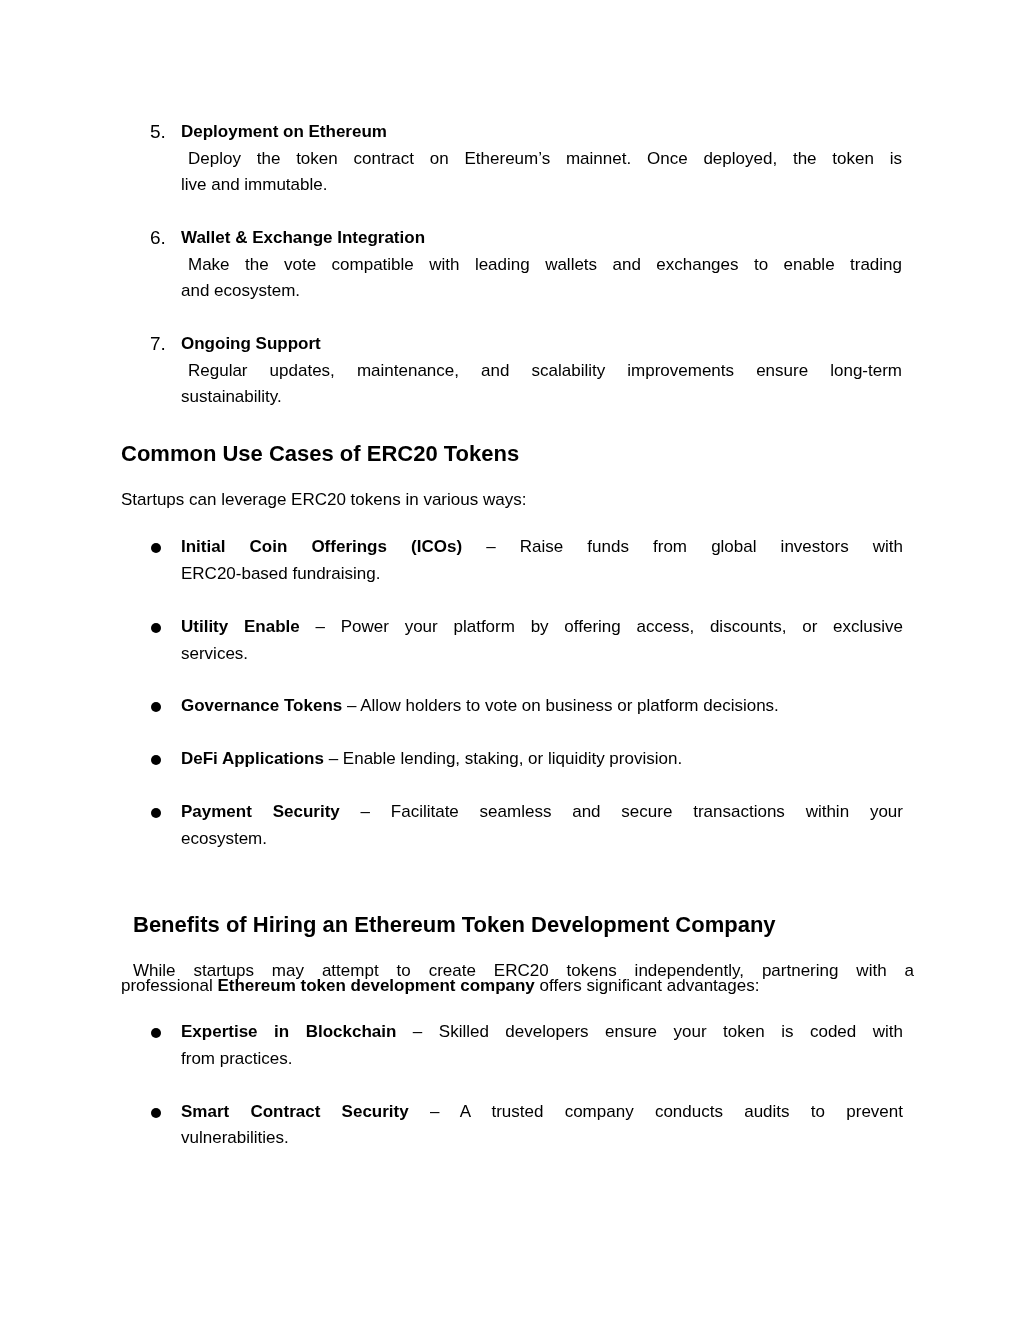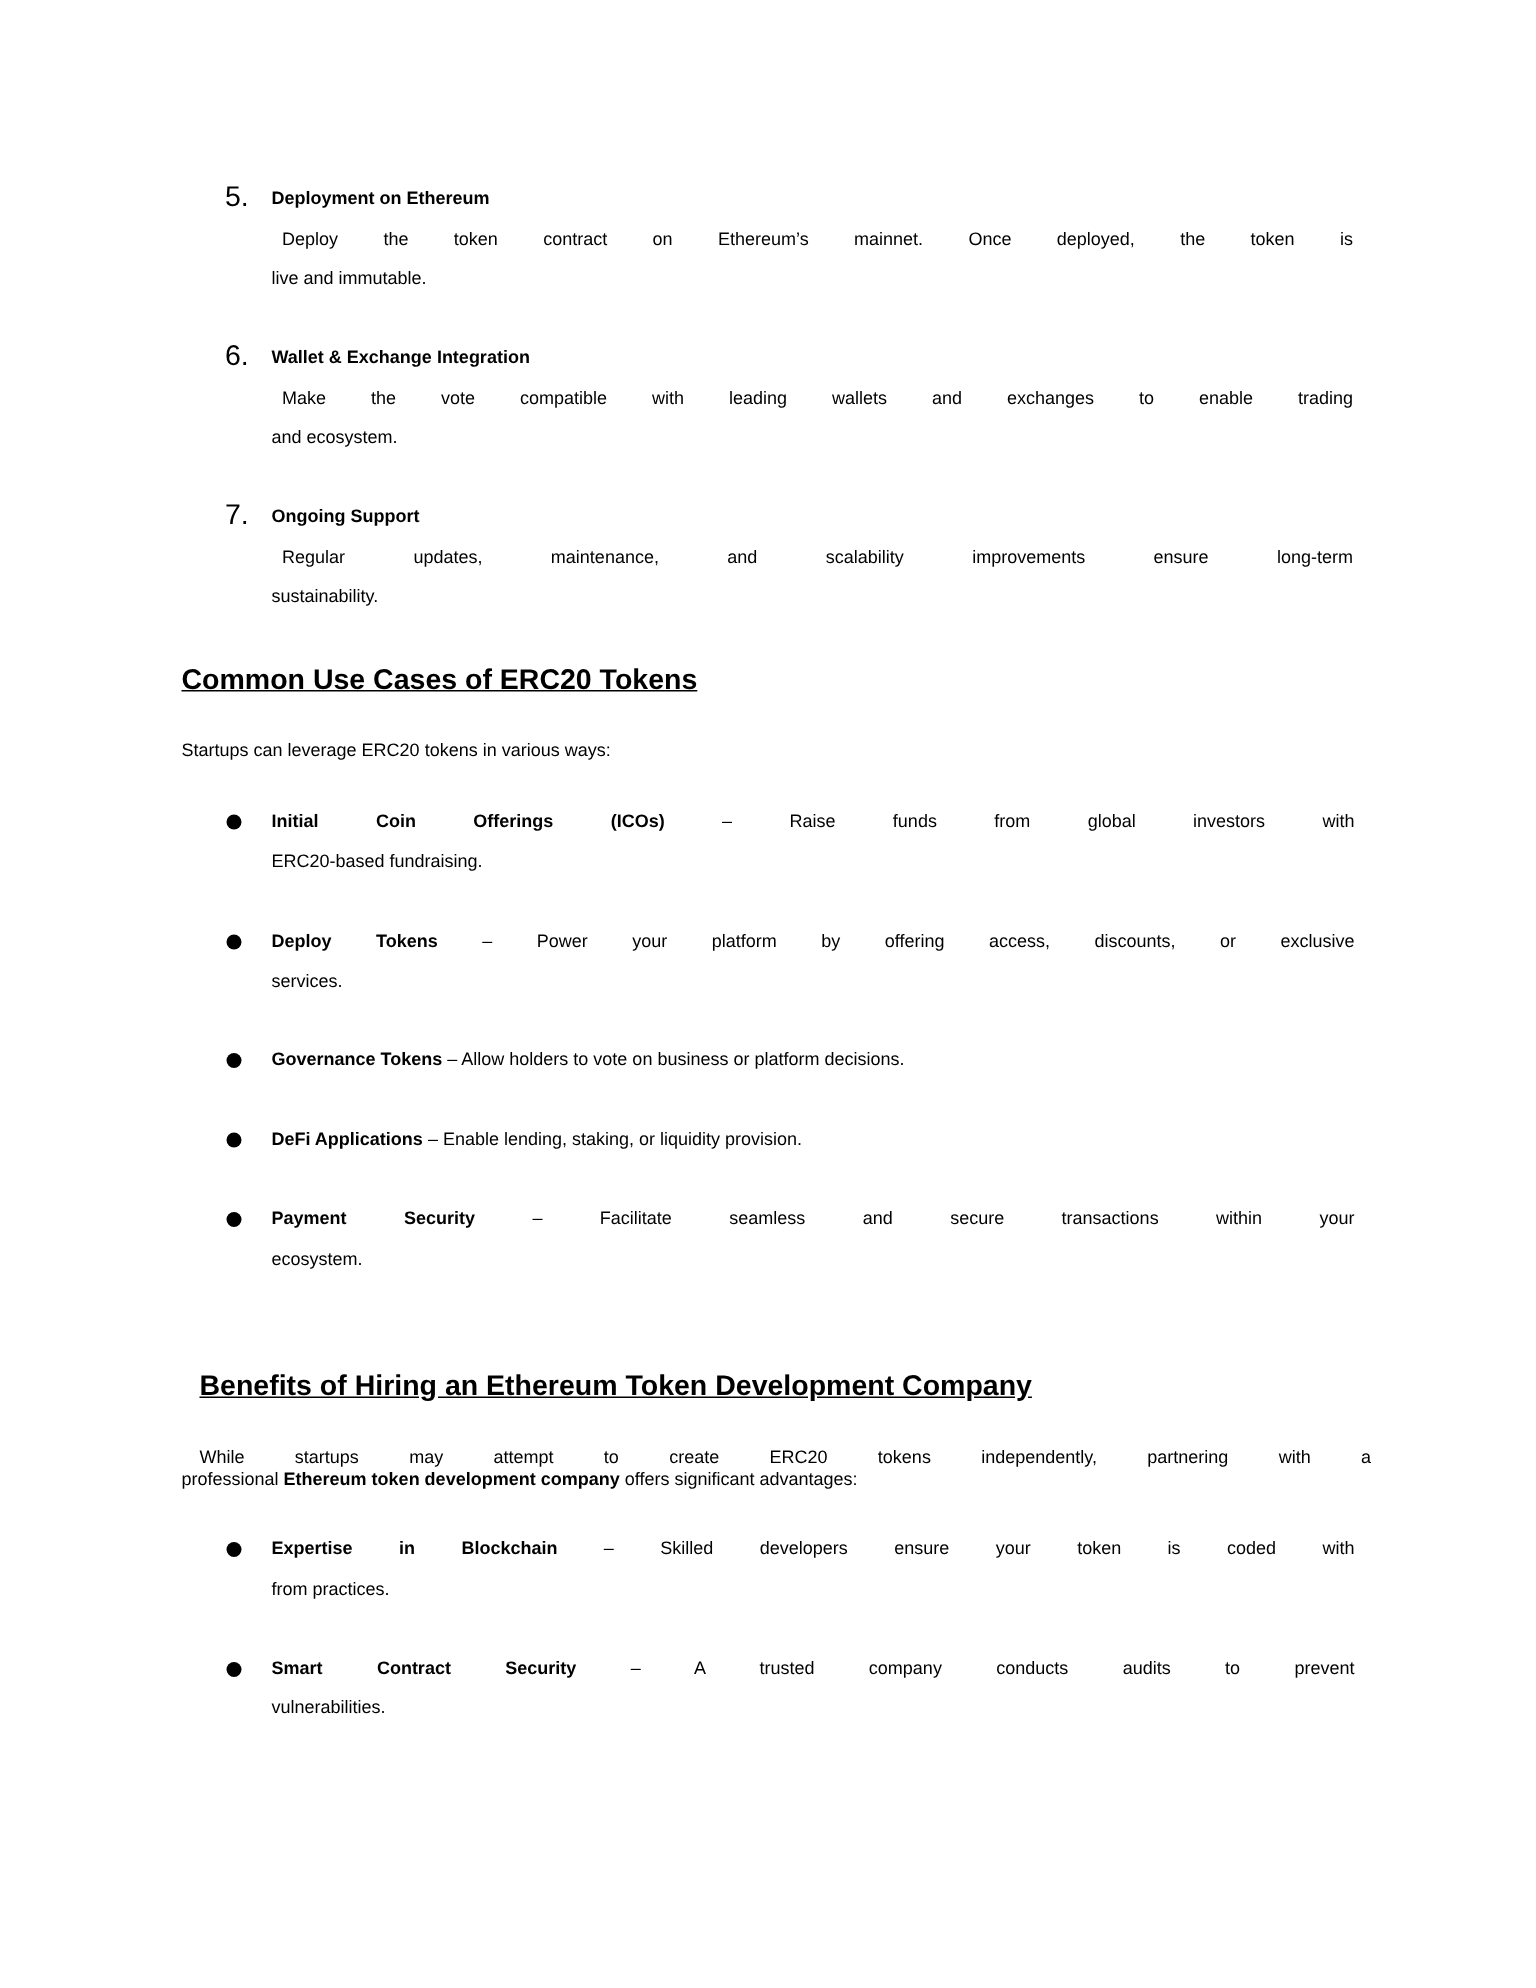--- a/index.html
+++ b/index.html
@@ -20,45 +20,44 @@
       position: absolute;
       left: 0;
       top: 0;
       width: 1024px;
       height: 1325px;
     }
     .line {
       position: absolute;
       white-space: nowrap;
       line-height: 26px;
-      font-size: 12px;
+      font-size: 17px;
     }
     .b { font-weight: bold; }
     .num {
       position: absolute;
       left: 150px;
       line-height: 26px;
       font-size: 19px;
     }
     .bullet {
       position: absolute;
       left: 151px;
       width: 10px;
       height: 10px;
       border-radius: 50%;
       background: #000;
     }
     .heading {
       position: absolute;
       left: 121px;
       font-weight: bold;
-      font-size: 19px;
+      font-size: 22px;
       line-height: 26px;
       white-space: nowrap;
-      text-decoration: underline;
     }
   </style>
 </head>
 <body>
 
 <div class="page">
 
   <section>
     <span class="num" style="top:119px">5.</span>
     <span class="line b" style="left:181px; top:119px">Deployment on Ethereum</span>
@@ -89,21 +88,21 @@
       <div class="line" style="left:181px; top:534px; width:722px; text-align:justify; text-align-last:justify">
         <span class="b">Initial Coin Offerings (ICOs)</span>
         <span>– Raise funds from global investors with</span>
       </div>
       <span class="line" style="left:181px; top:561px">ERC20-based fundraising.</span>
     </li>
 
     <li>
       <span class="bullet" style="top:623px"></span>
       <div class="line" style="left:181px; top:614px; width:722px; text-align:justify; text-align-last:justify">
-        <span class="b">Deploy Tokens</span>
+        <span class="b">Utility Enable</span>
         <span>– Power your platform by offering access, discounts, or exclusive</span>
       </div>
       <span class="line" style="left:181px; top:641px">services.</span>
     </li>
 
     <li>
       <span class="bullet" style="top:702px"></span>
       <div class="line" style="left:181px; top:693px">
         <span class="b">Governance Tokens</span>
         <span>– Allow holders to vote on business or platform decisions.</span>

